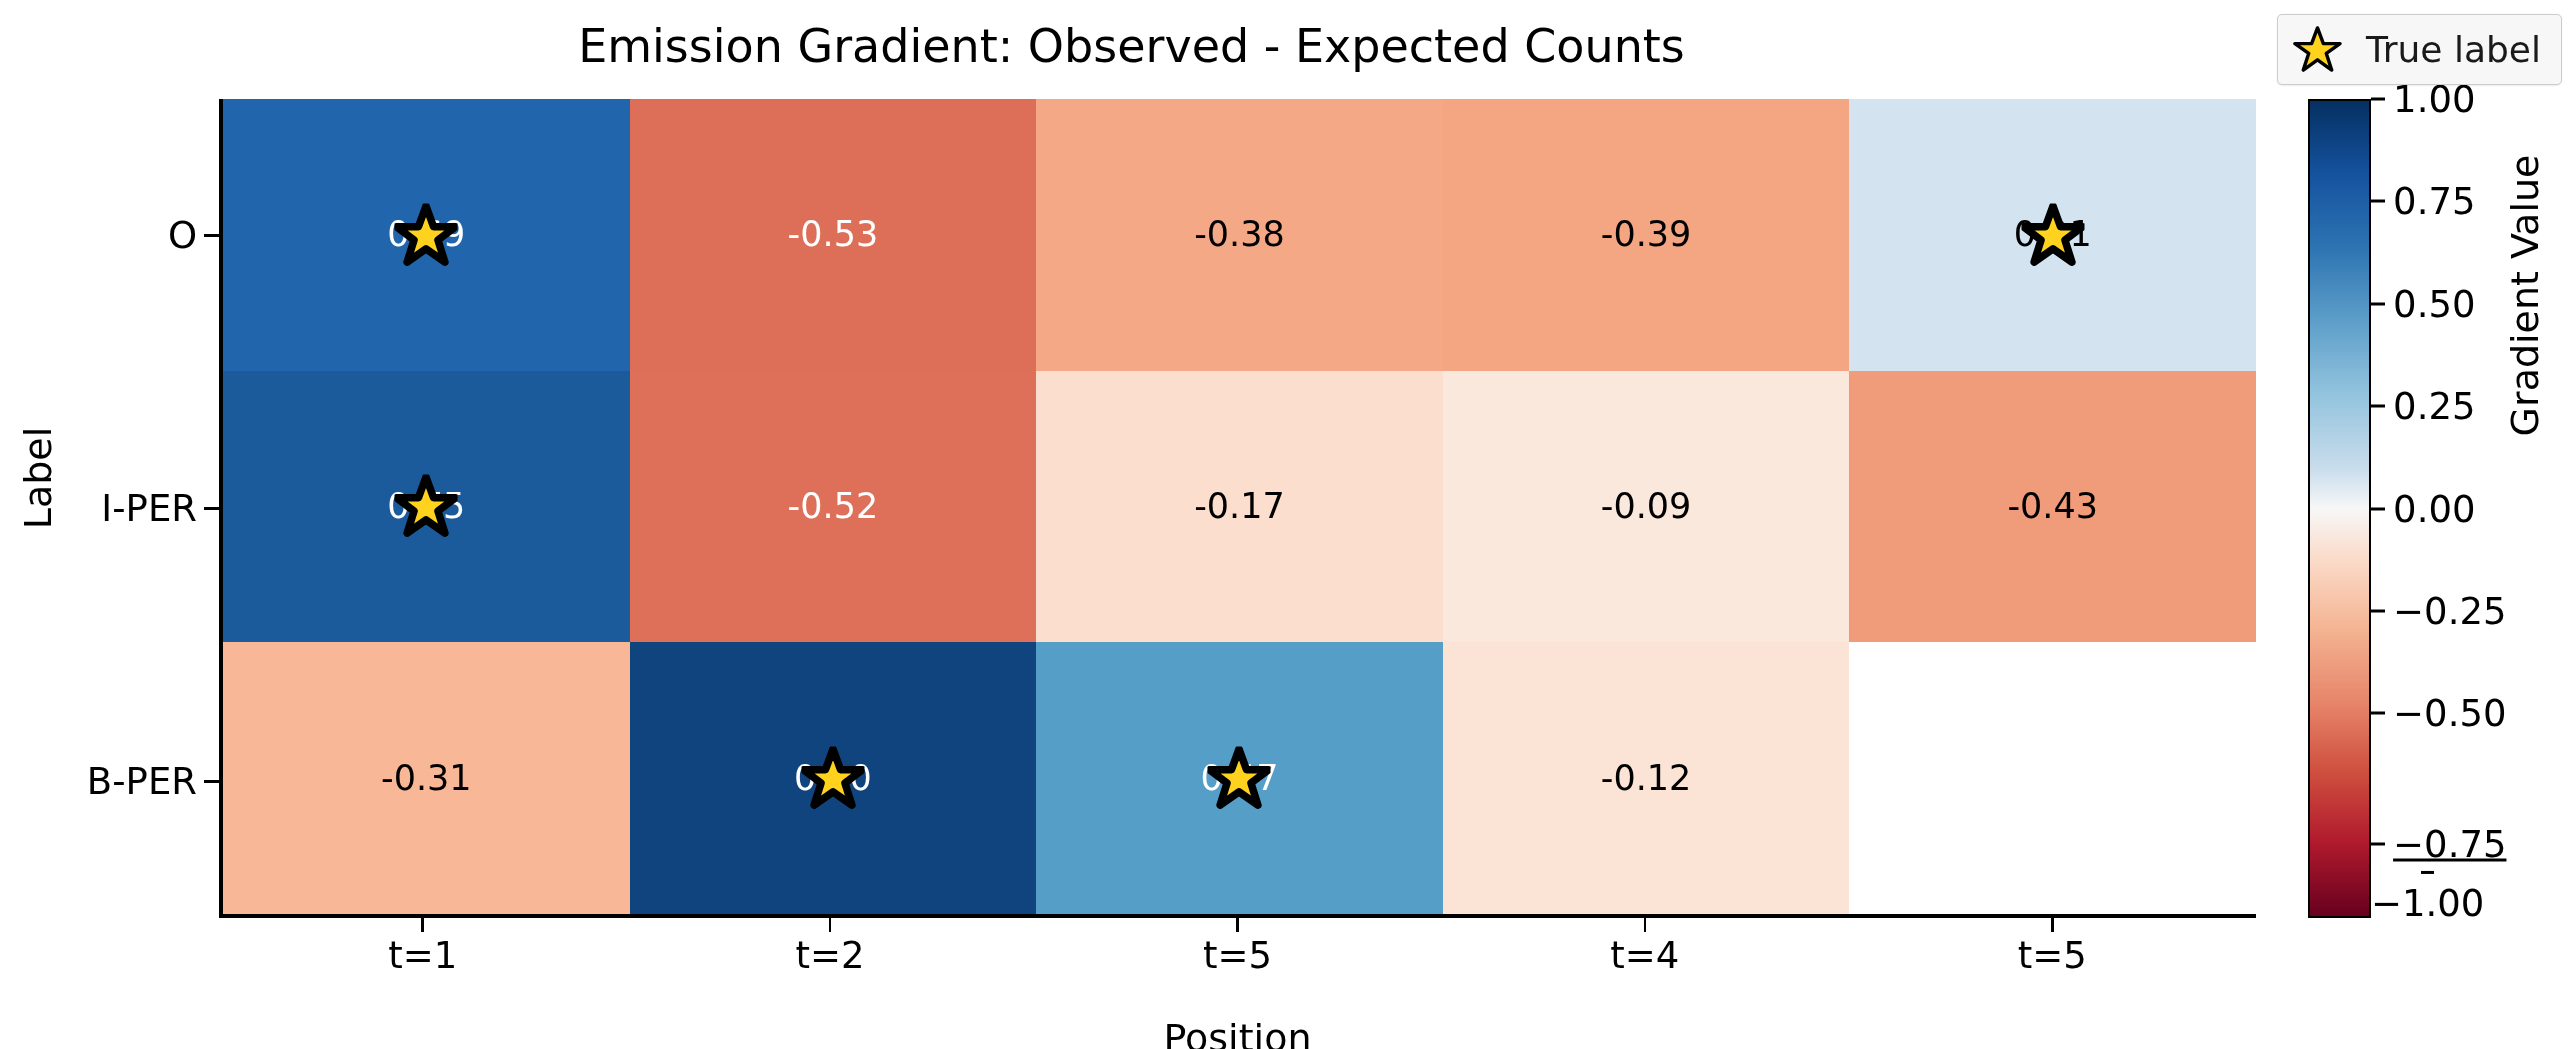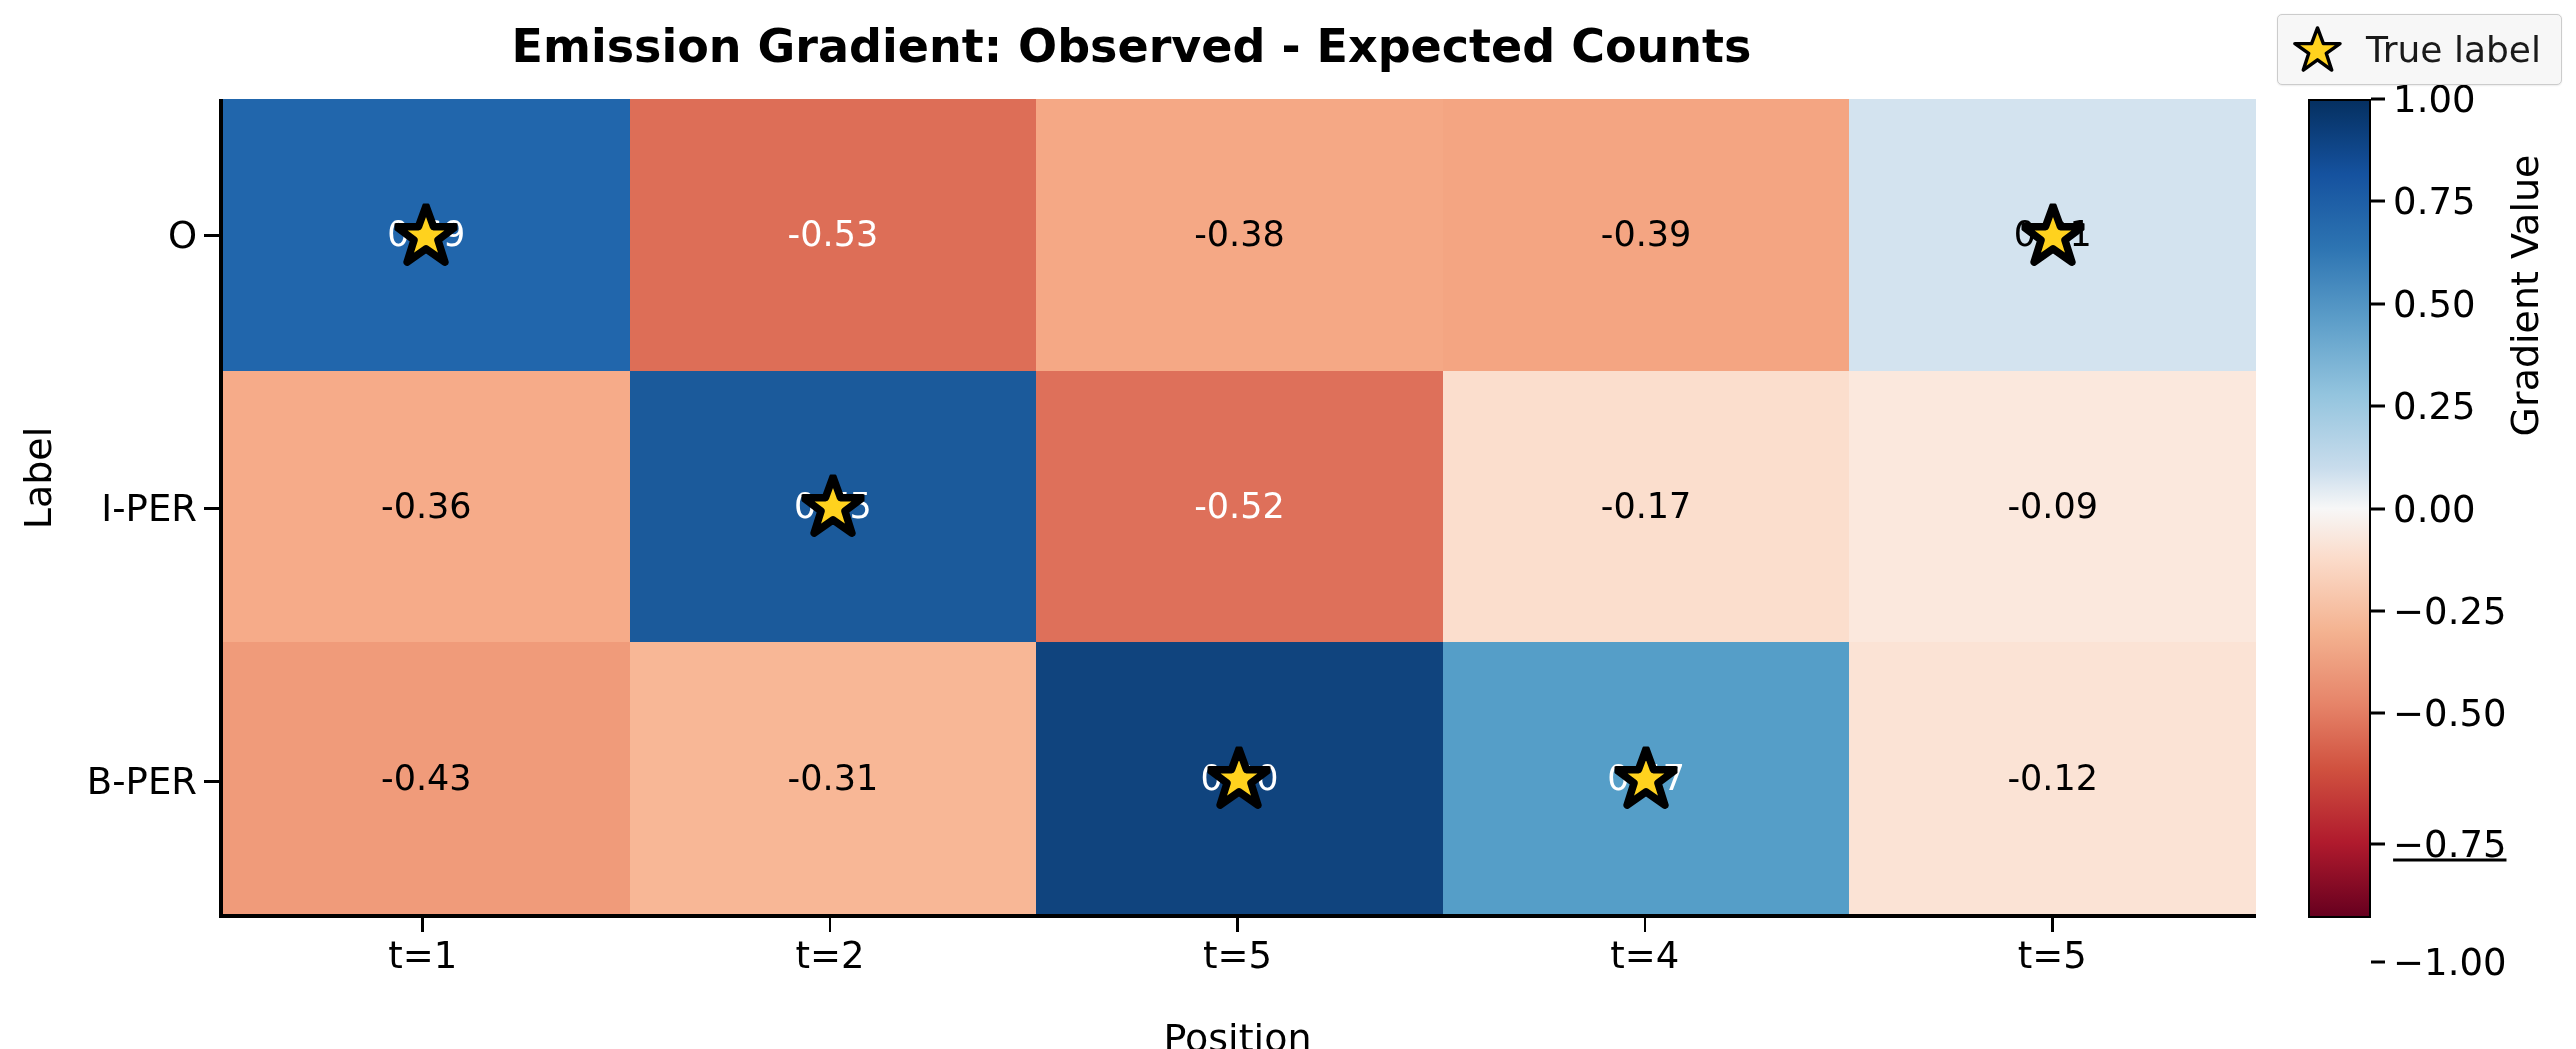--- a/index.html
+++ b/index.html
@@ -16,21 +16,21 @@
   }
 
   
   #chart-title {
     position: absolute;
     left: 0;
     top: 18.7px;
     width: 2263px;
     text-align: center;
     font-size: 46px;
-    font-weight: bold;
+    font-weight: normal;
     color: #000000;
     letter-spacing: 0px;
     white-space: nowrap;
   }
 
   
   #plot-area {
     position: absolute;
     left: 219px;
     top: 99px;
@@ -316,23 +316,20 @@
       </div>
       <div class="heat-cell" style="background: rgb(244, 165, 130);">
         <span class="cell-value dark">-0.39</span>
       </div>
       <div class="heat-cell" style="background: rgb(211, 227, 239);">
         <span class="cell-value dark">0.21</span>
         <svg class="star-marker" viewBox="0 0 100 100">
           <polygon points="50,4 62,37 97,37 69,58 80,93 50,72 20,93 31,58 3,37 38,37" fill="#FFD21E" stroke="#000000" stroke-width="12" stroke-linejoin="round"></polygon>
         </svg>
       </div>
-      <div class="heat-cell" style="background: rgb(246, 171, 137);">
-        <span class="cell-value dark">-0.36</span>
-      </div>
       <div class="heat-cell" style="background: rgb(27, 90, 155);">
         <span class="cell-value light">0.75</span>
         <svg class="star-marker" viewBox="0 0 100 100">
           <polygon points="50,4 62,37 97,37 69,58 80,93 50,72 20,93 31,58 3,37 38,37" fill="#FFD21E" stroke="#000000" stroke-width="12" stroke-linejoin="round"></polygon>
         </svg>
       </div>
       <div class="heat-cell" style="background: rgb(222, 112, 90);">
         <span class="cell-value light">-0.52</span>
       </div>
       <div class="heat-cell" style="background: rgb(251, 222, 205);">
@@ -419,20 +416,20 @@
         <span>−0.25</span>
       </div>
       <div class="cb-tick" style="top: 614px;">
         <i></i>
         <span>−0.50</span>
       </div>
       <div class="cb-tick" style="top: 745px; text-decoration: underline;">
         <i></i>
         <span>−0.75</span>
       </div>
-      <div class="cb-tick" style="top: 863px;">
+      <div class="cb-tick" style="top: 799px; flex-direction: column;">
         <i></i>
         <span>−1.00</span>
       </div>
     </div>
 </div>
 <div id="colorbar-title">Gradient Value</div>
 
 
 </body></html>

